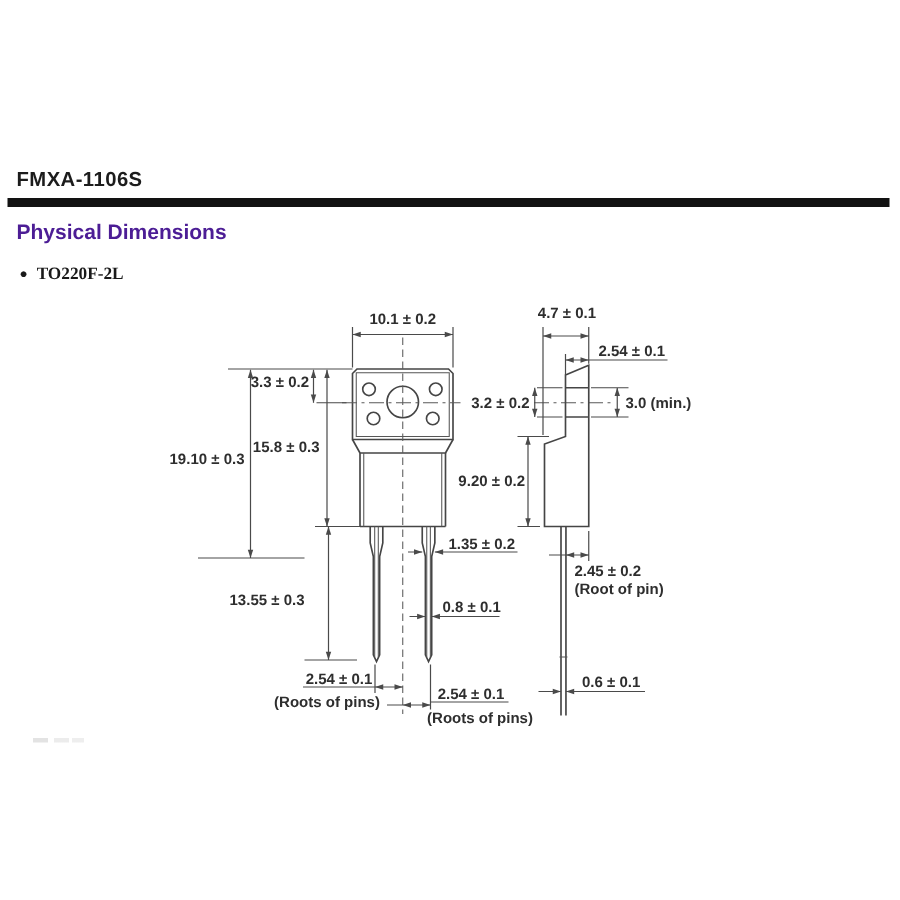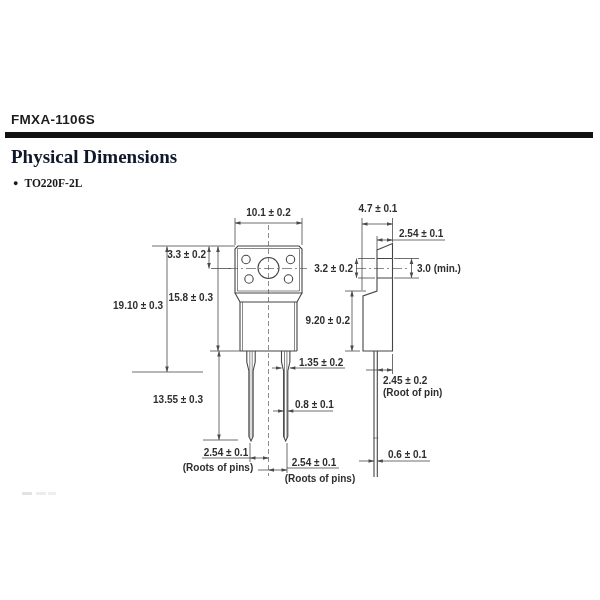--- a/index.html
+++ b/index.html
@@ -9,22 +9,22 @@
   }
   .abs{position:absolute;}
   #part-number{
     left:11px;top:112px;font-size:13.5px;font-weight:bold;color:#1c1c1c;
     letter-spacing:.3px;font-family:"Liberation Sans",sans-serif;text-align:center;
   }
   #title-rule{
     left:5px;top:132px;width:588px;height:5.5px;background:#121212;
   }
   #section-title{
-    left:11px;top:146px;font-size:19px;font-weight:bold;color:#0f172a;
-    font-family:Liberation Serif, serif;
+    left:11px;top:146px;font-size:14px;font-weight:bold;color:#4c1d95;
+    font-family:Liberation Sans, sans-serif;
   }
   #package-line{
     left:13px;top:177px;font-size:11.5px;font-weight:bold;color:#1a1a1a;
     font-family:"Liberation Serif",serif;
     text-align:center;
   }
   #package-line .bullet{font-size:9px;vertical-align:1px;margin-right:6px;}
   #scan-smudge{
     left:22px;top:492px;width:34px;height:3px;
     background:linear-gradient(90deg,#e3e3e3 0 10px,#fff 10px 14px,#ececec 14px 24px,#fff 24px 26px,#eee 26px 34px);

